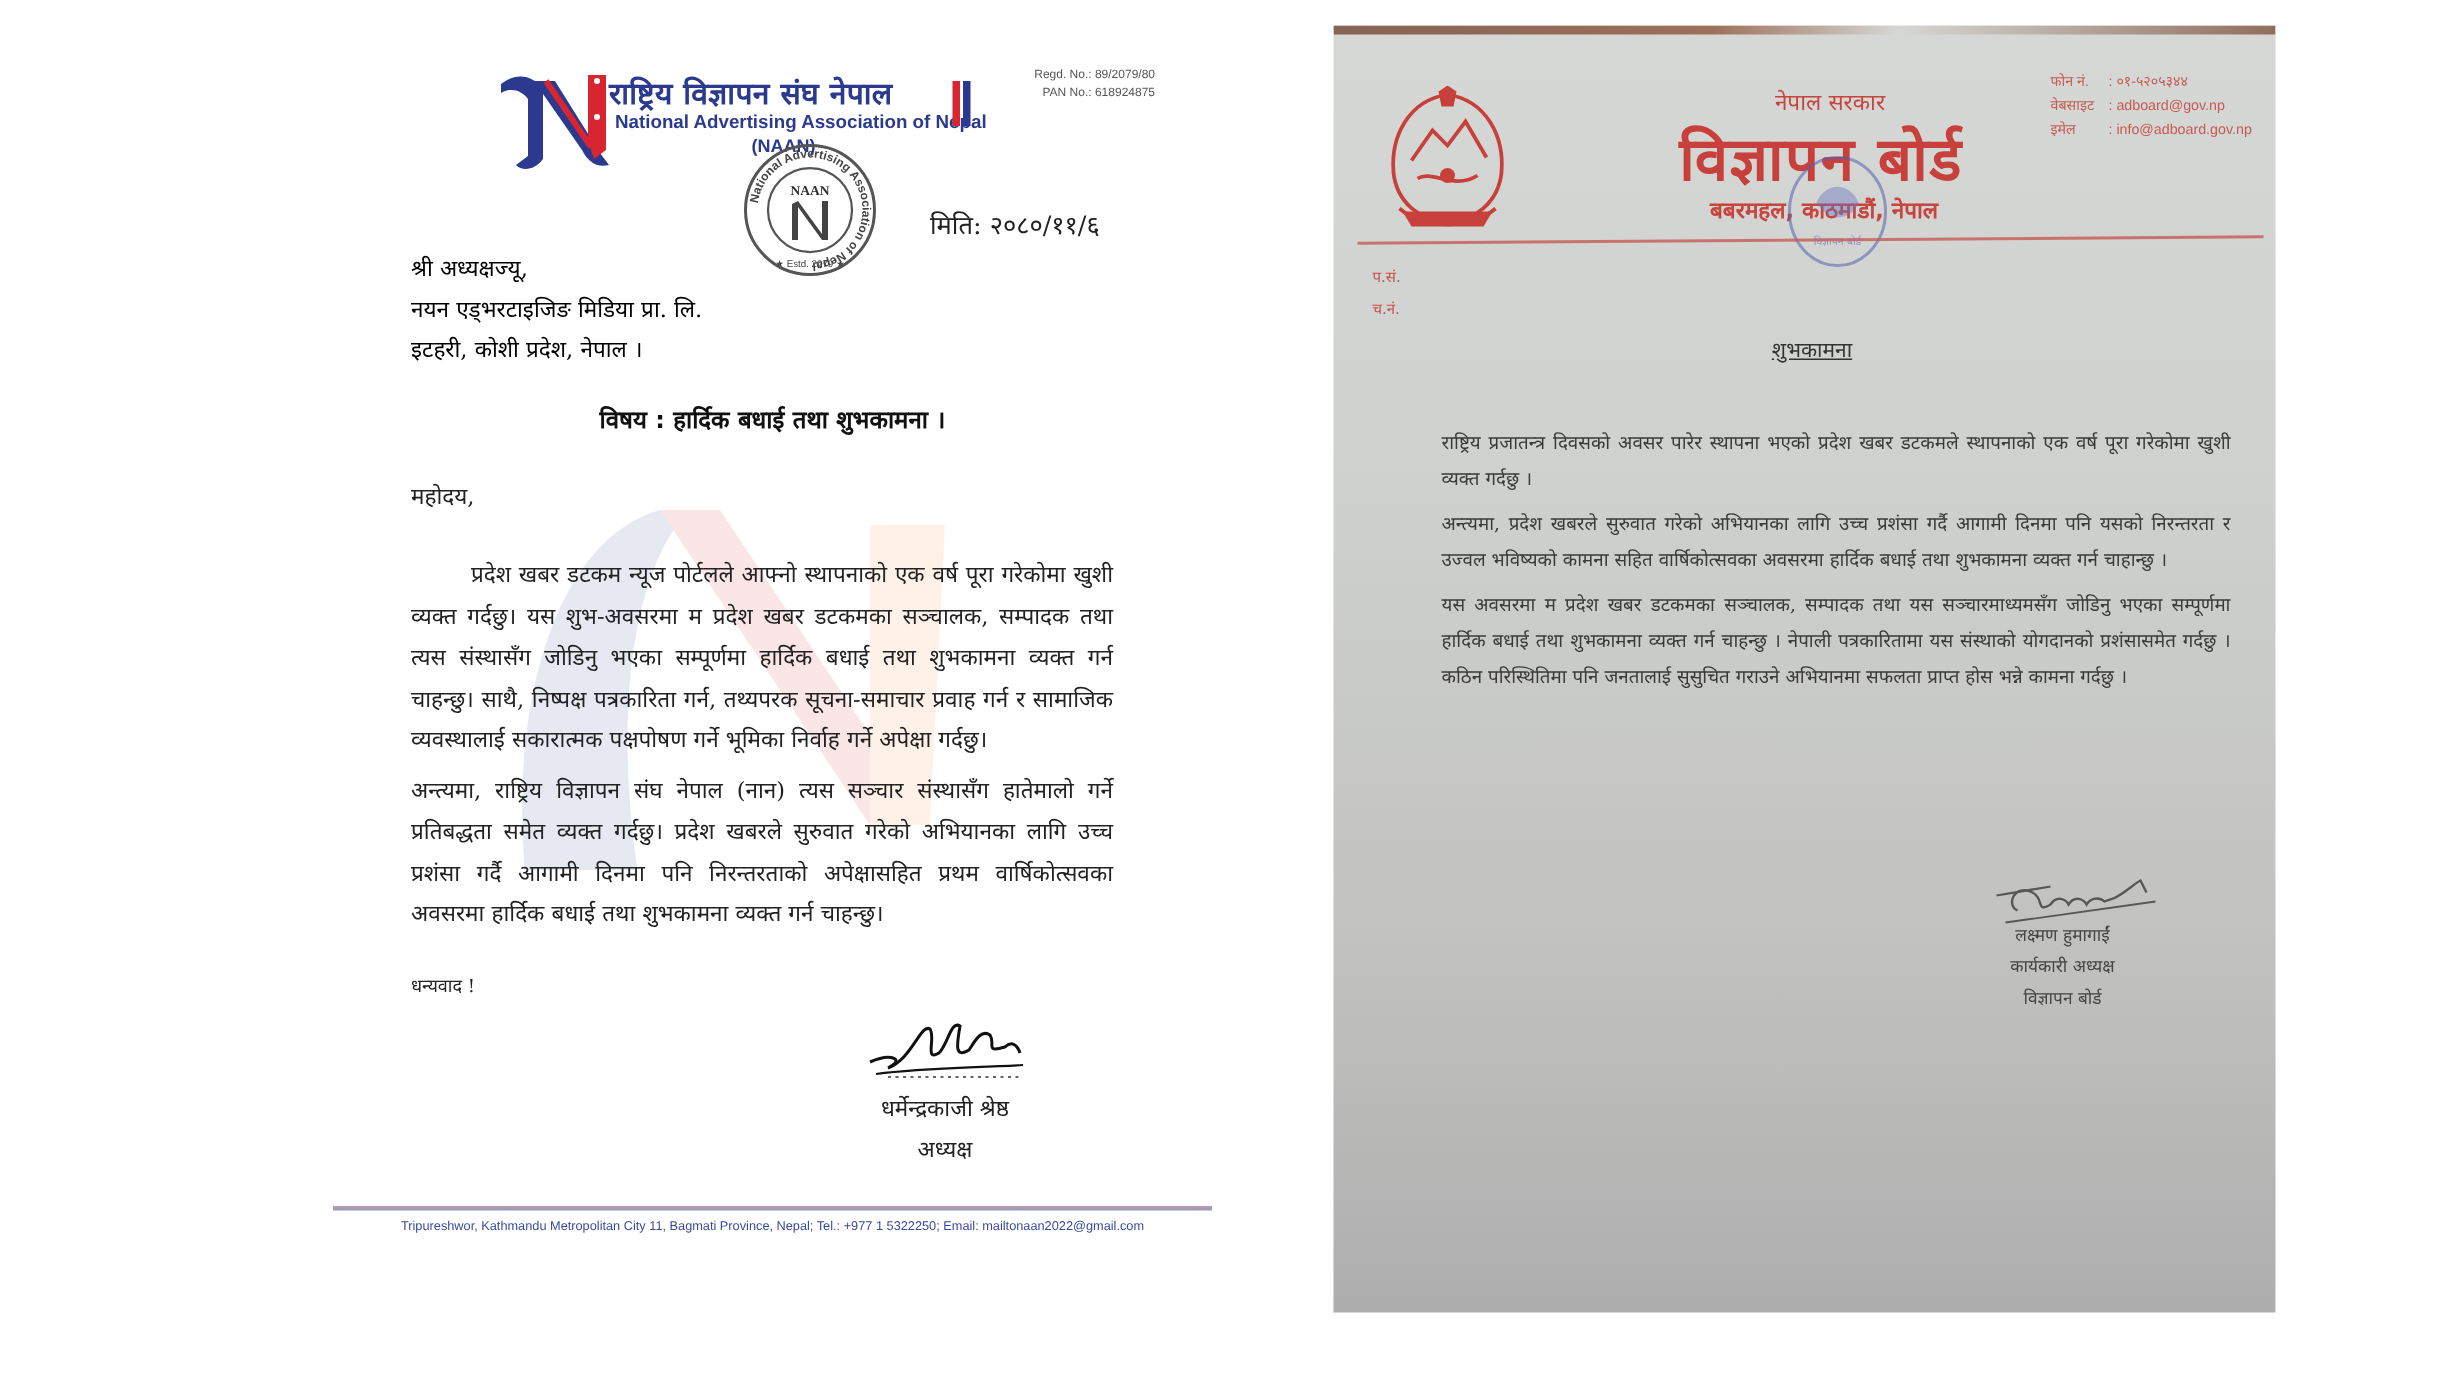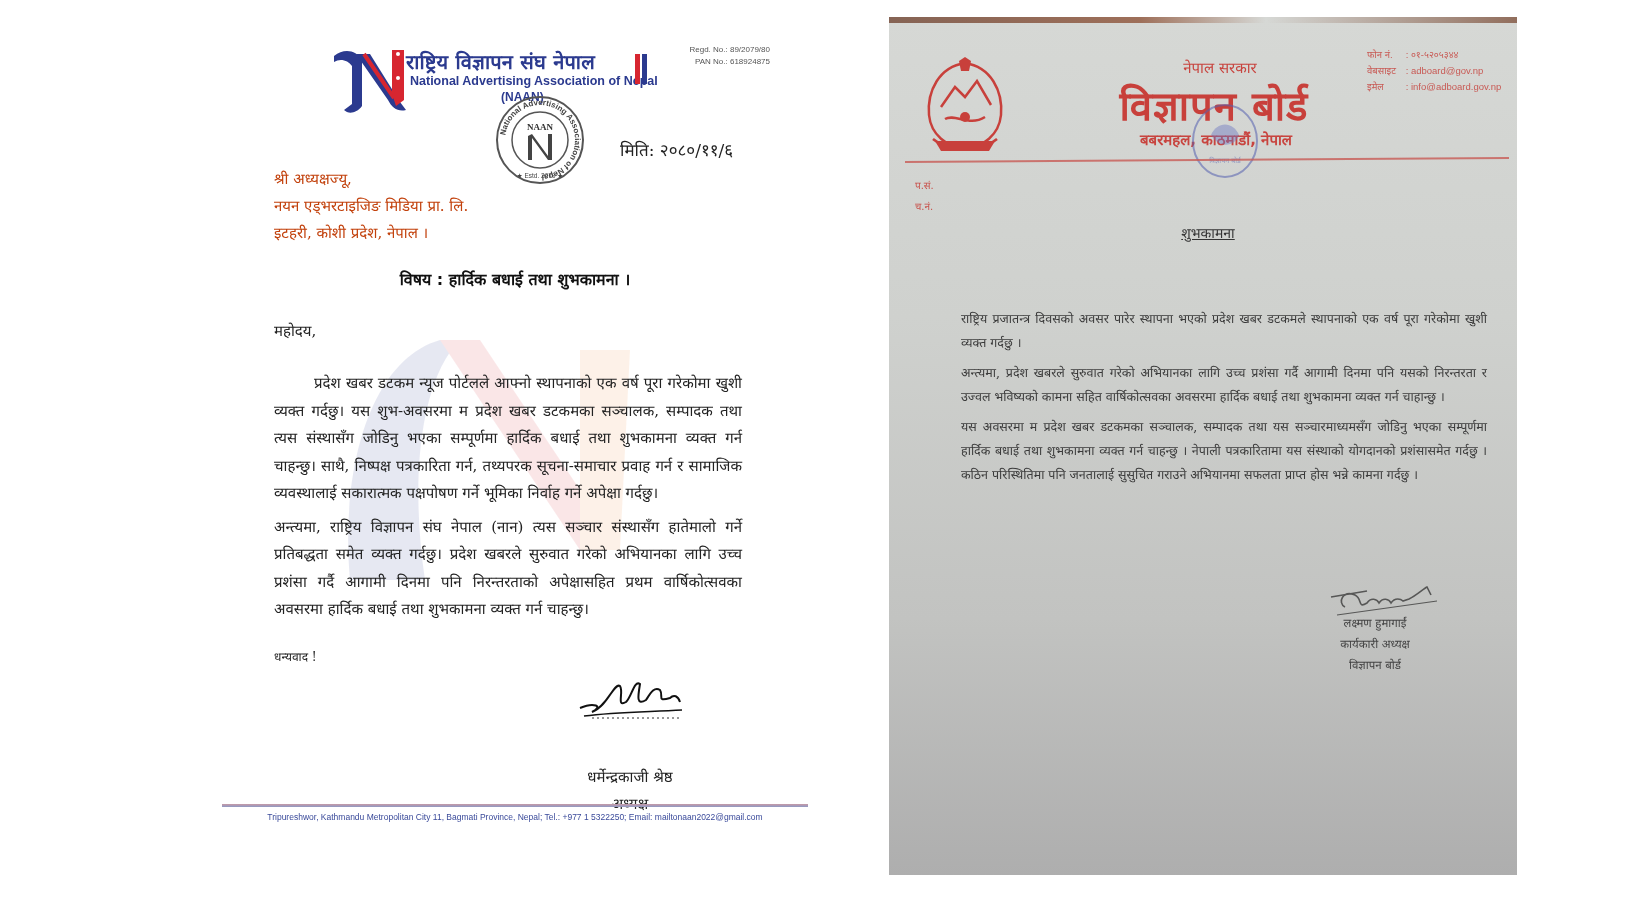--- a/index.html
+++ b/index.html
@@ -43,21 +43,21 @@
 
     .seal {
       position: absolute; left: 264px; top: 64px; width: 92px; height: 92px;
     }
 
     .date-line {
       position: absolute; left: 390px; top: 108px;
       font-family: "DejaVu Serif", serif; font-size: 17px; color: #222;
     }
 
-    .addr { position: absolute; left: 44px; top: 136px; font-size: 15px; color: #c2410c; line-height: 27px; }
+    .addr { position: absolute; left: 44px; top: 136px; font-size: 15px; color: #000000; line-height: 27px; }
     .subject {
       position: absolute; left: 0; width: 570px; top: 238px; text-align: center;
       font-family: "DejaVu Sans", sans-serif; font-weight: bold; font-size: 16px; color: #111;
     }
     .salute { position: absolute; left: 44px; top: 290px; font-size: 15px; color: #222; }
 
     .body-left {
       position: absolute; left: 44px; top: 316px; width: 468px;
       font-size: 15px; color: #222; line-height: 27.5px; text-align: justify;
     }
@@ -65,21 +65,21 @@
     .body-left p.indent { text-indent: 40px; margin-top: 24px; }
     .thanks { position: absolute; left: 44px; top: 618px; font-size: 12px; color: #222; }
 
     .watermark-left {
       position: absolute; left: 100px; top: 290px; width: 330px; height: 270px; opacity: 0.11;
     }
 
     .sig-left { position: absolute; left: 344px; top: 642px; width: 120px; height: 50px; }
     .signer-left {
       position: absolute; left: 300px; width: 200px; top: 696px; text-align: center;
-      font-size: 15px; color: #222; line-height: 27px; margin-top: 38px;
+      font-size: 15px; color: #222; line-height: 27px;
     }
 
     .foot-rule-left {
       position: absolute; left: -8px; top: 774px; width: 586px; height: 3px;
       background: linear-gradient(#c79aa6, #8f99c4);
     }
     .foot-left {
       position: absolute; left: -8px; width: 586px; top: 782px; text-align: center;
       font-family: "Liberation Sans", sans-serif; font-size: 8.5px; color: #3a4a9a; white-space: nowrap;
     }
@@ -127,21 +127,21 @@
       font-family: "DejaVu Sans", sans-serif; font-size: 10px; color: #c8504a; line-height: 21px;
     }
     .right-subject {
       position: absolute; left: 0; width: 628px; top: 206px; text-align: center;
       font-family: "DejaVu Serif", serif; font-size: 14px; color: #333; padding-left: 10px;
     }
     .right-subject span { text-decoration: underline; margin-top: 15px; }
     .body-right {
       position: absolute; left: 72px; top: 266px; width: 526px;
       font-family: "DejaVu Serif", serif; font-size: 12.5px; color: #3a3a3a;
-      line-height: 24px; text-align: justify; margin-top: 24px;
+      line-height: 24px; text-align: justify;
     }
     .body-right p { margin-bottom: 6px; }
     .sig-right { position: absolute; left: 438px; top: 560px; width: 120px; height: 44px; opacity: 0.75; }
     .signer-right {
       position: absolute; left: 406px; width: 160px; top: 596px; text-align: center;
       font-family: "DejaVu Serif", serif; font-size: 11.5px; color: #444; line-height: 21px;
     }
   </style>
 </head>
 <body>

